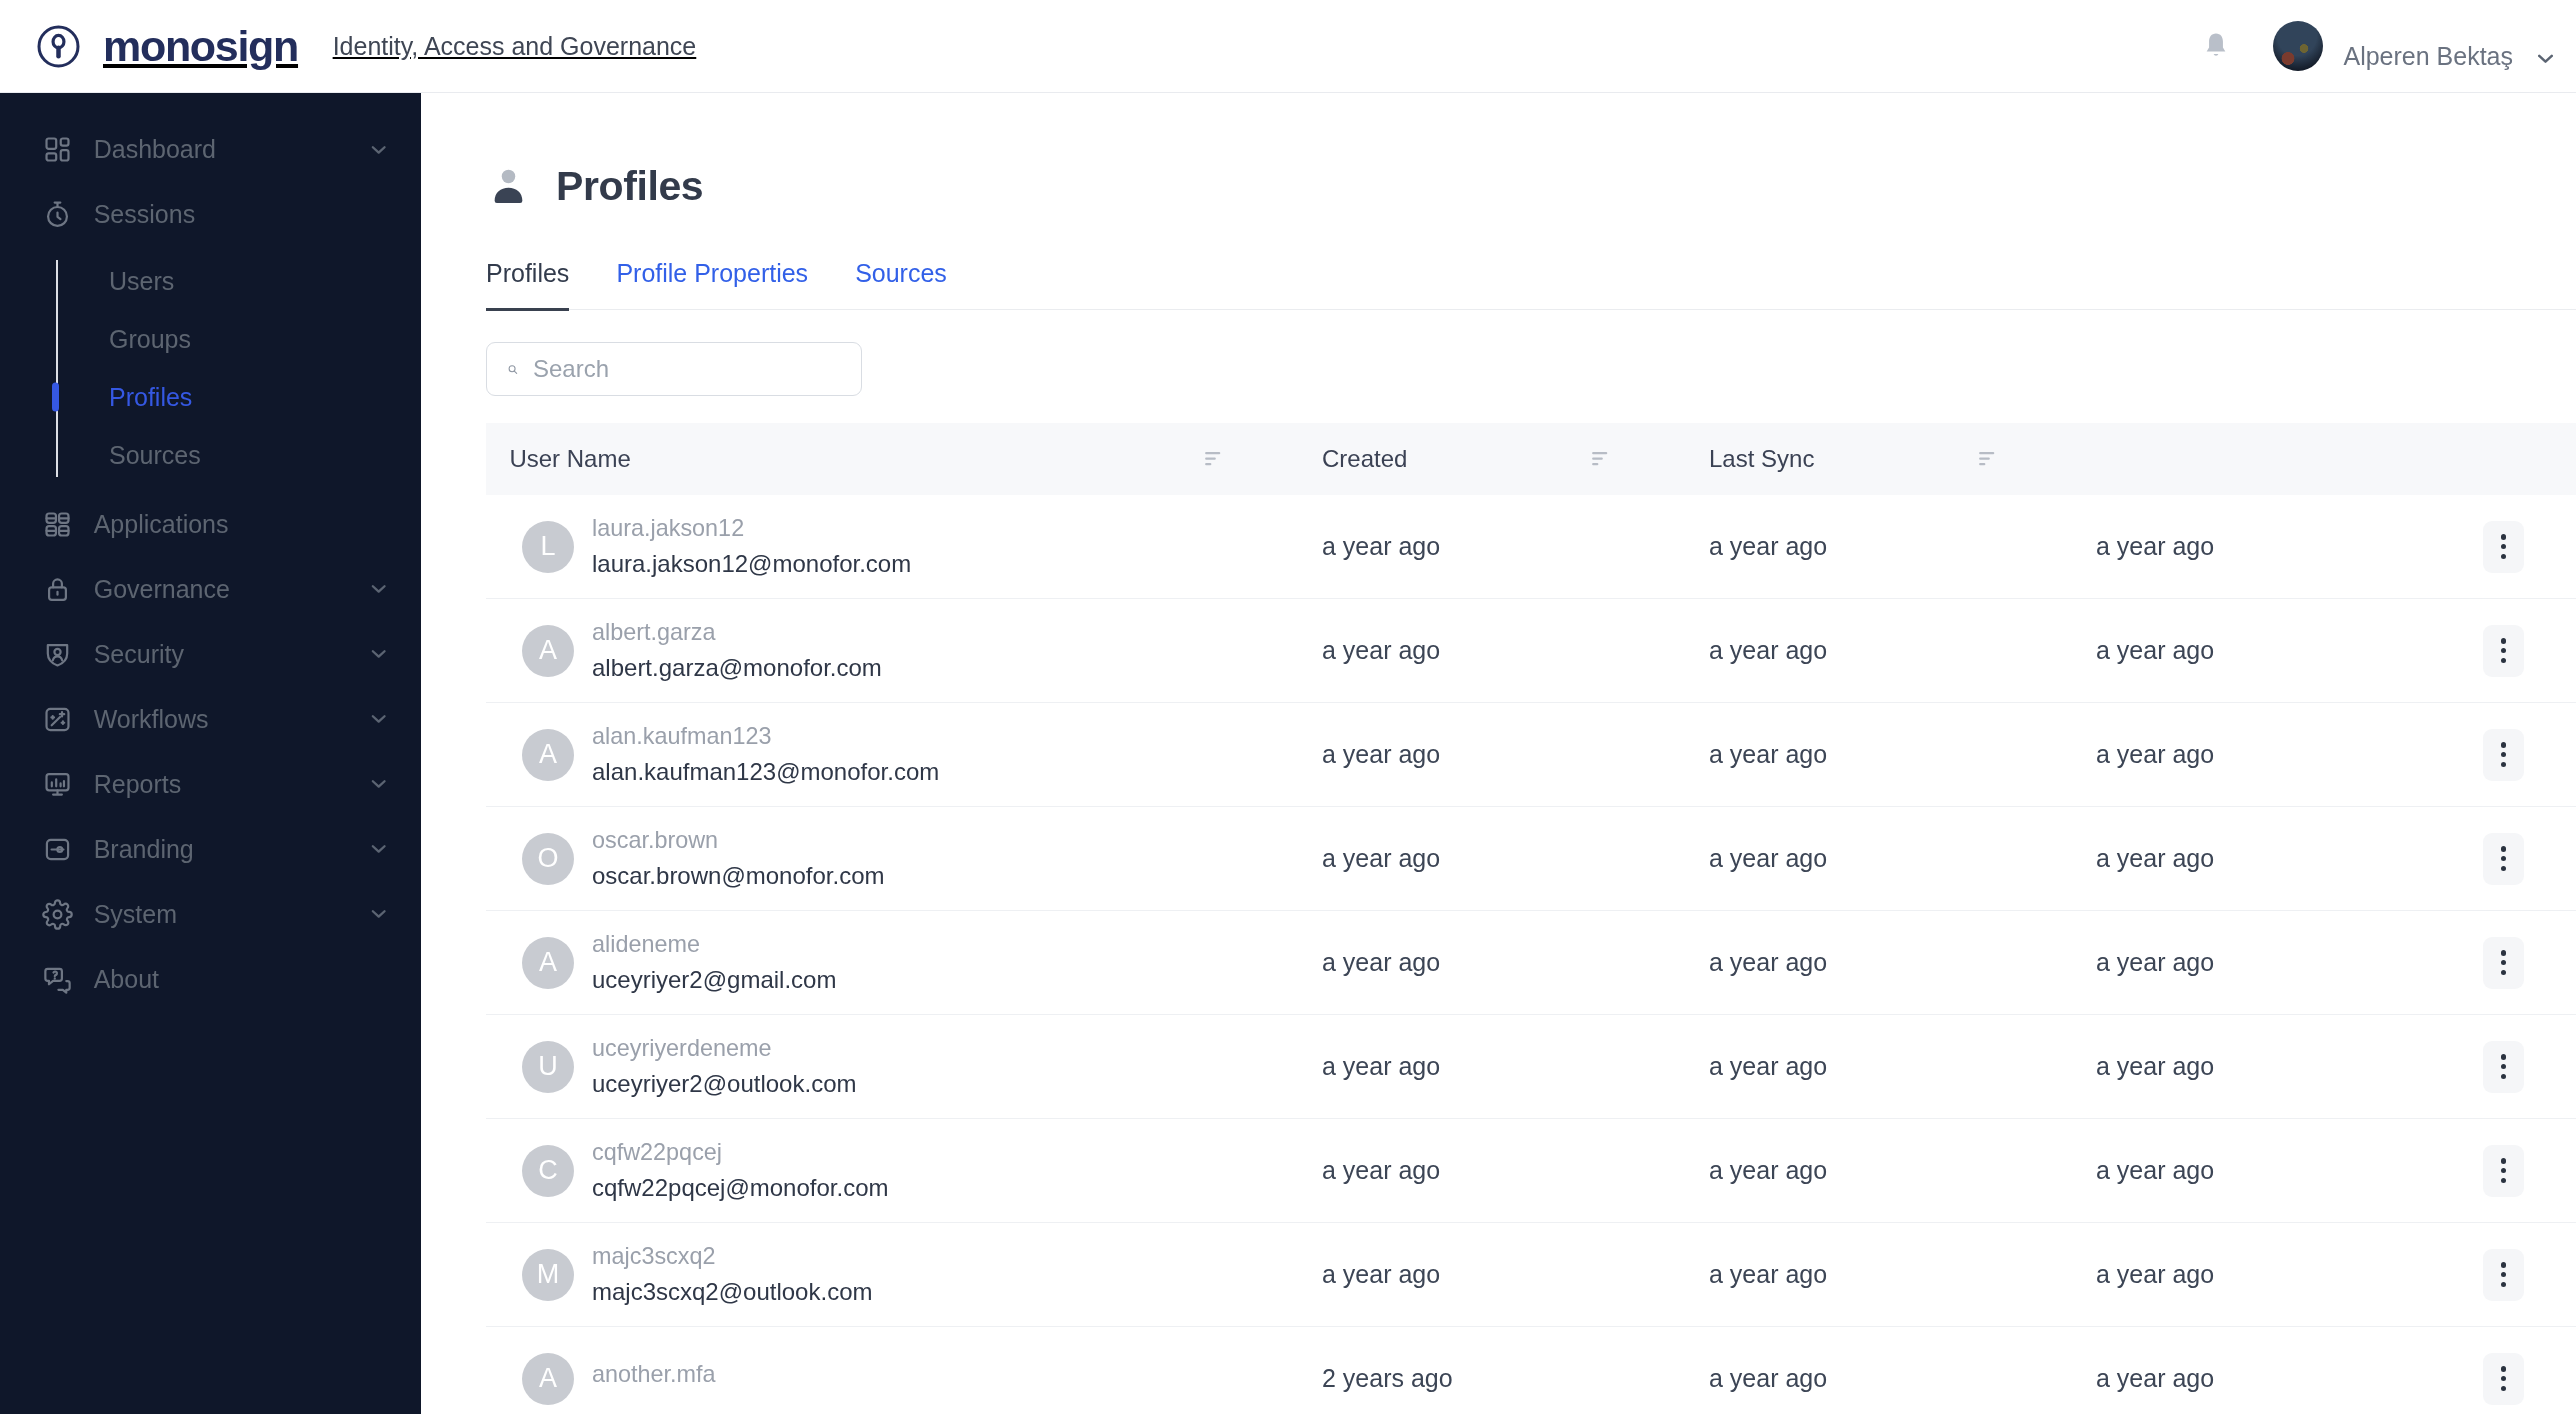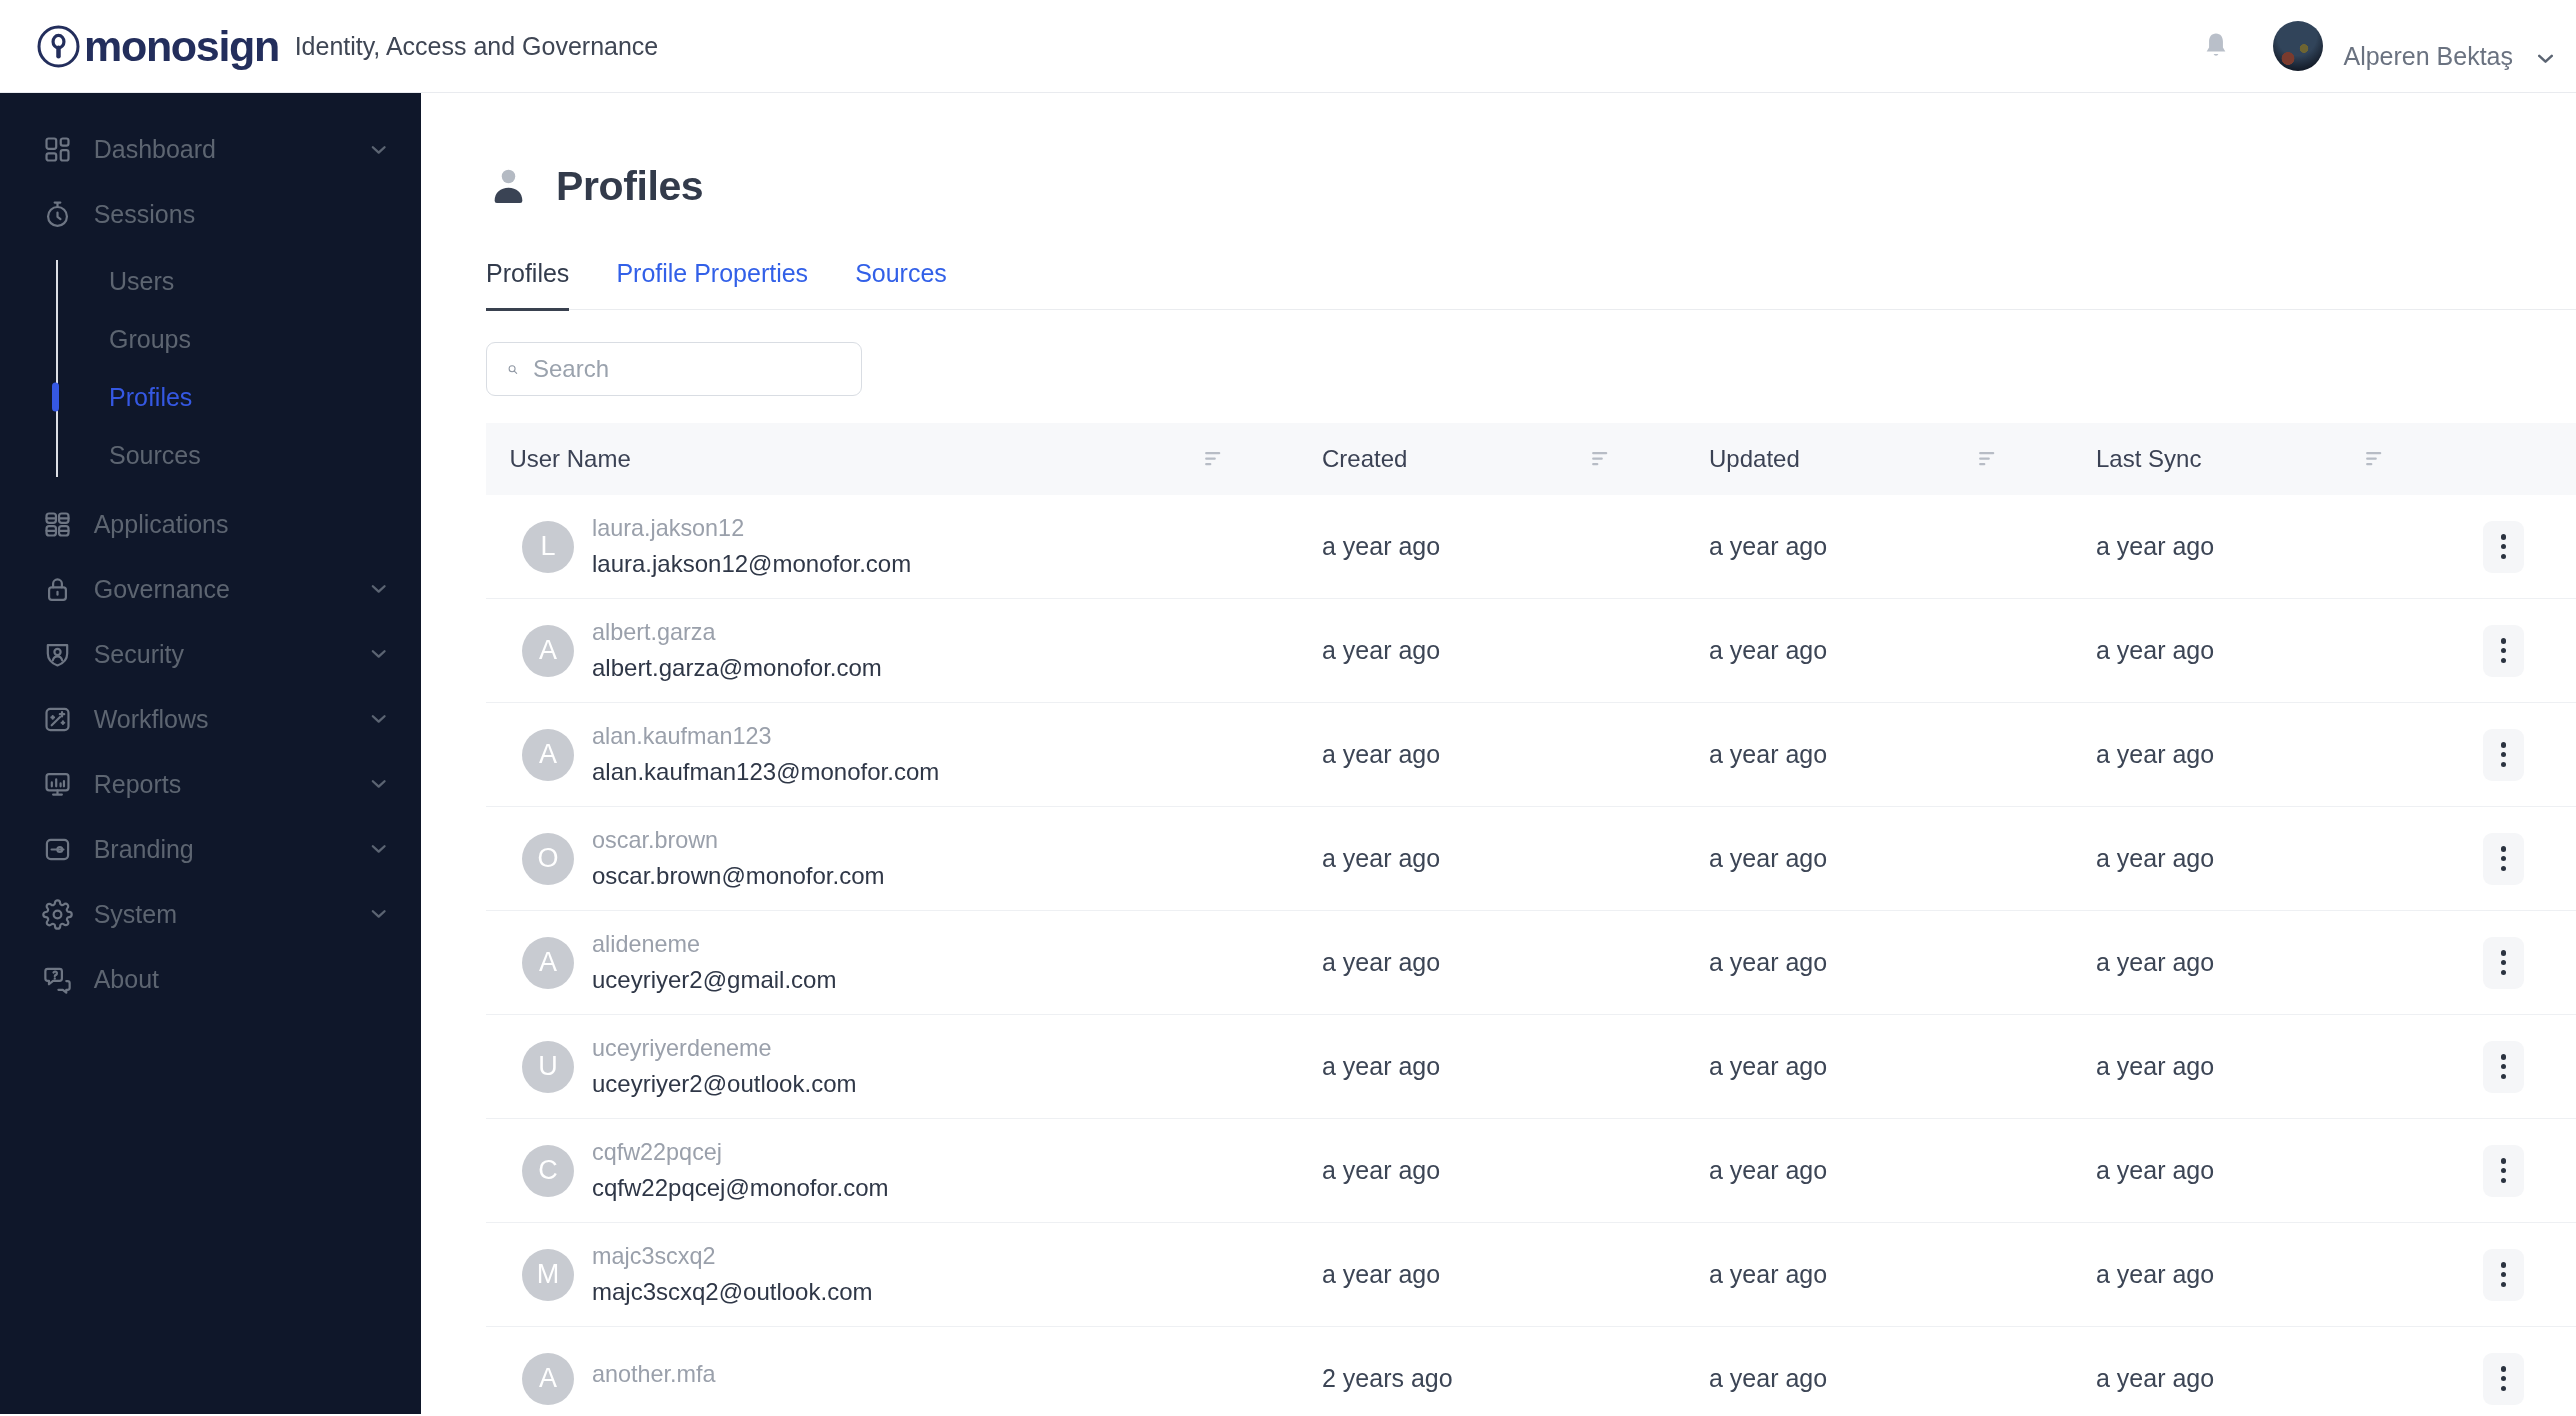--- a/index.html
+++ b/index.html
@@ -2,21 +2,21 @@
 <html style="font-size:14.4px"><head>
 <meta charset="utf-8">
 <style>
   * { margin:0; padding:0; box-sizing:border-box; }
   html,body { width:2576px; height:1417px; overflow:hidden;
     font-family:"Liberation Sans","DejaVu Sans",sans-serif; background:#ffffff; }
 
   
   .topbar { height:93px; background:#ffffff; border-bottom:1.8px solid #e9ebef;
     display:flex; align-items:center; padding:0 18px 0 36px; }
-  .brand { display:flex; align-items:center; gap:3px; cursor:pointer; }
+  .brand { display:flex; align-items:center; gap:22px; cursor:pointer;text-decoration:underline; }
   .logo-mark { width:45px; height:45px; }
   .logo-word { font-size:43px; font-weight:bold; color:#232e5c; letter-spacing:-1.3px; }
   .tagline { font-size:25px; color:#3f4654; margin-left:12.6px; }
   .topbar-right { margin-left:auto; display:flex; align-items:center; }
   .bell { width:32px; height:34px; margin-right:41px; cursor:pointer; }
   .user-menu { display:flex; align-items:flex-end; gap:20px; cursor:pointer; }
   .avatar-photo { width:50px; height:50px; border-radius:50%;
     background:radial-gradient(circle at 30% 75%, #7a3b2e 0 12%, transparent 13%),
                radial-gradient(circle at 62% 55%, #6d6432 0 10%, transparent 11%),
                radial-gradient(circle at 48% 30%, #31445a 0 45%, #141c29 78%);
@@ -283,28 +283,20 @@
           </div>
         <div class="th">
             <span>Created</span>
           <svg class="sort" width="23.4" height="16" viewBox="0 0 26 18">
               <rect x="0" y="1" width="17" height="2.6" rx="1.2" fill="#b7bcc5"></rect>
               <rect x="0" y="7.2" width="12" height="2.6" rx="1.2" fill="#b7bcc5"></rect>
               <rect x="0" y="13.4" width="7" height="2.6" rx="1.2" fill="#b7bcc5"></rect>
             </svg>
           </div>
         <div class="th">
-            <span>Updated</span>
-          <svg class="sort" width="23.4" height="16" viewBox="0 0 26 18">
-              <rect x="0" y="1" width="17" height="2.6" rx="1.2" fill="#b7bcc5"></rect>
-              <rect x="0" y="7.2" width="12" height="2.6" rx="1.2" fill="#b7bcc5"></rect>
-              <rect x="0" y="13.4" width="7" height="2.6" rx="1.2" fill="#b7bcc5"></rect>
-            </svg>
-          </div>
-        <div class="th">
             <span>Last Sync</span>
           <svg class="sort" width="23.4" height="16" viewBox="0 0 26 18">
               <rect x="0" y="1" width="17" height="2.6" rx="1.2" fill="#b7bcc5"></rect>
               <rect x="0" y="7.2" width="12" height="2.6" rx="1.2" fill="#b7bcc5"></rect>
               <rect x="0" y="13.4" width="7" height="2.6" rx="1.2" fill="#b7bcc5"></rect>
             </svg>
           </div>
         <div class="th"></div>
       </div>
 

